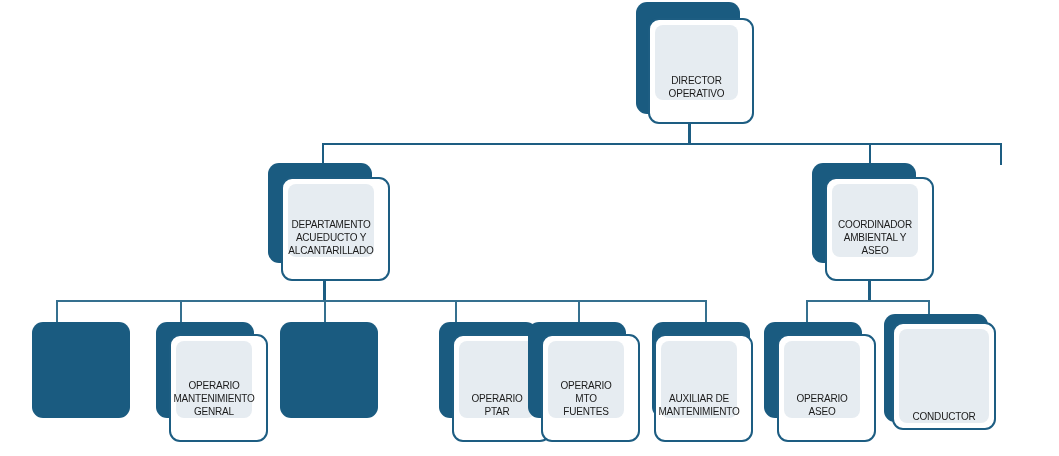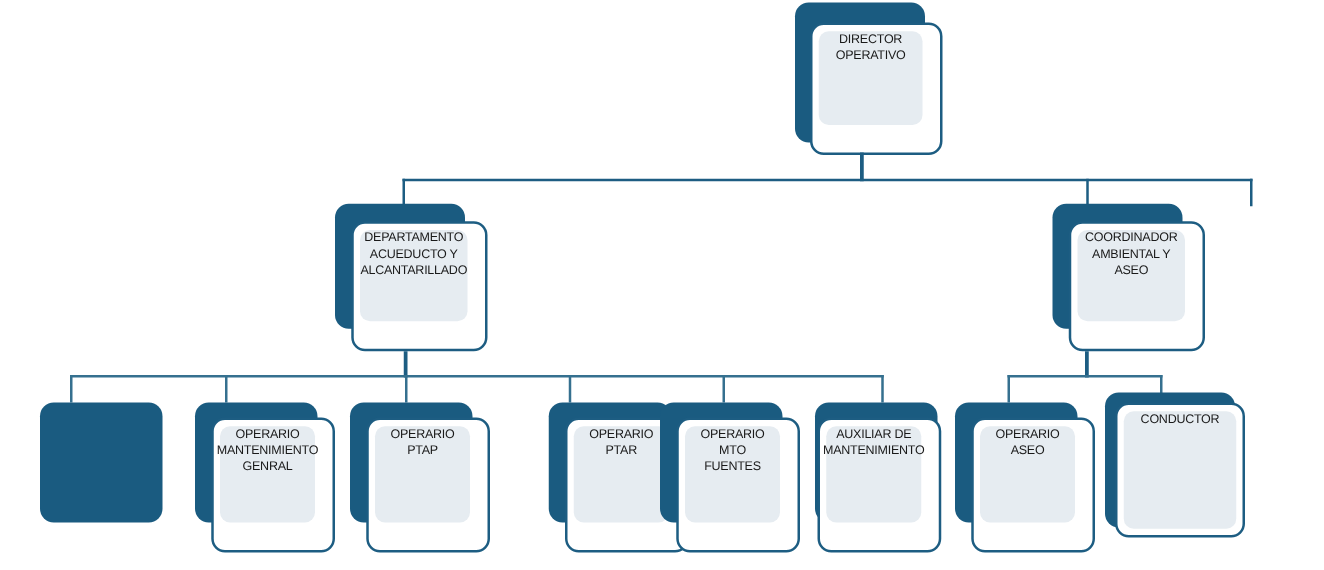--- a/index.html
+++ b/index.html
@@ -45,21 +45,21 @@
   }
   .node .inner {
     position: absolute;
     left: 5px;
     top: 5px;
     right: 14px;
     bottom: 22px;
     background: #e6ecf1;
     border-radius: 8px;
     display: flex;
-    align-items: flex-start;
+    align-items: flex-end;
     justify-content: center;
   }
   .node .label {
     color: #1a1a1a;
     font-size: 10px;
     line-height: 13px;
     text-align: center;
     letter-spacing: -0.2px;
     white-space: pre-line;
     padding: 0 4px;
@@ -93,21 +93,21 @@
     <div class="shadow" style="left:0px; top:0px; width:104px; height:100px;"></div>
     <div class="card" style="left:13px; top:14px; width:109px; height:104px;">
       <div class="inner">
         <span class="label">DEPARTAMENTO
 ACUEDUCTO Y
 ALCANTARILLADO</span>
       </div>
     </div>
   </div>
 
-  <div class="node" style="left:842px; top:163px; width:122px; height:118px;">
+  <div class="node" style="left:812px; top:163px; width:122px; height:118px;">
     <div class="shadow" style="left:0px; top:0px; width:104px; height:100px;"></div>
     <div class="card" style="left:13px; top:14px; width:109px; height:104px;">
       <div class="inner">
         <span class="label">COORDINADOR
 AMBIENTAL Y ASEO</span>
       </div>
     </div>
   </div>
 
 
@@ -135,25 +135,20 @@
       <div class="inner">
         <span class="label">OPERARIO
 MANTENIMIENTO
 GENRAL</span>
       </div>
     </div>
   </div>
 
   <div class="node" style="left:280px; top:322px; width:112px; height:120px;">
     <div class="shadow" style="left:0px; top:0px; width:98px; height:96px;"></div>
-    <div class="card" style="left:13px; top:12px; width:99px; height:108px;">
-      <div class="inner">
-        <span class="label">OPERARIO PTAP</span>
-      </div>
-    </div>
   </div>
 
   <div class="node" style="left:404px; top:322px; width:112px; height:120px;margin-left:35px;">
     <div class="shadow" style="left:0px; top:0px; width:98px; height:96px;"></div>
     <div class="card" style="left:13px; top:12px; width:99px; height:108px;">
       <div class="inner">
         <span class="label">OPERARIO PTAR</span>
       </div>
     </div>
   </div>

